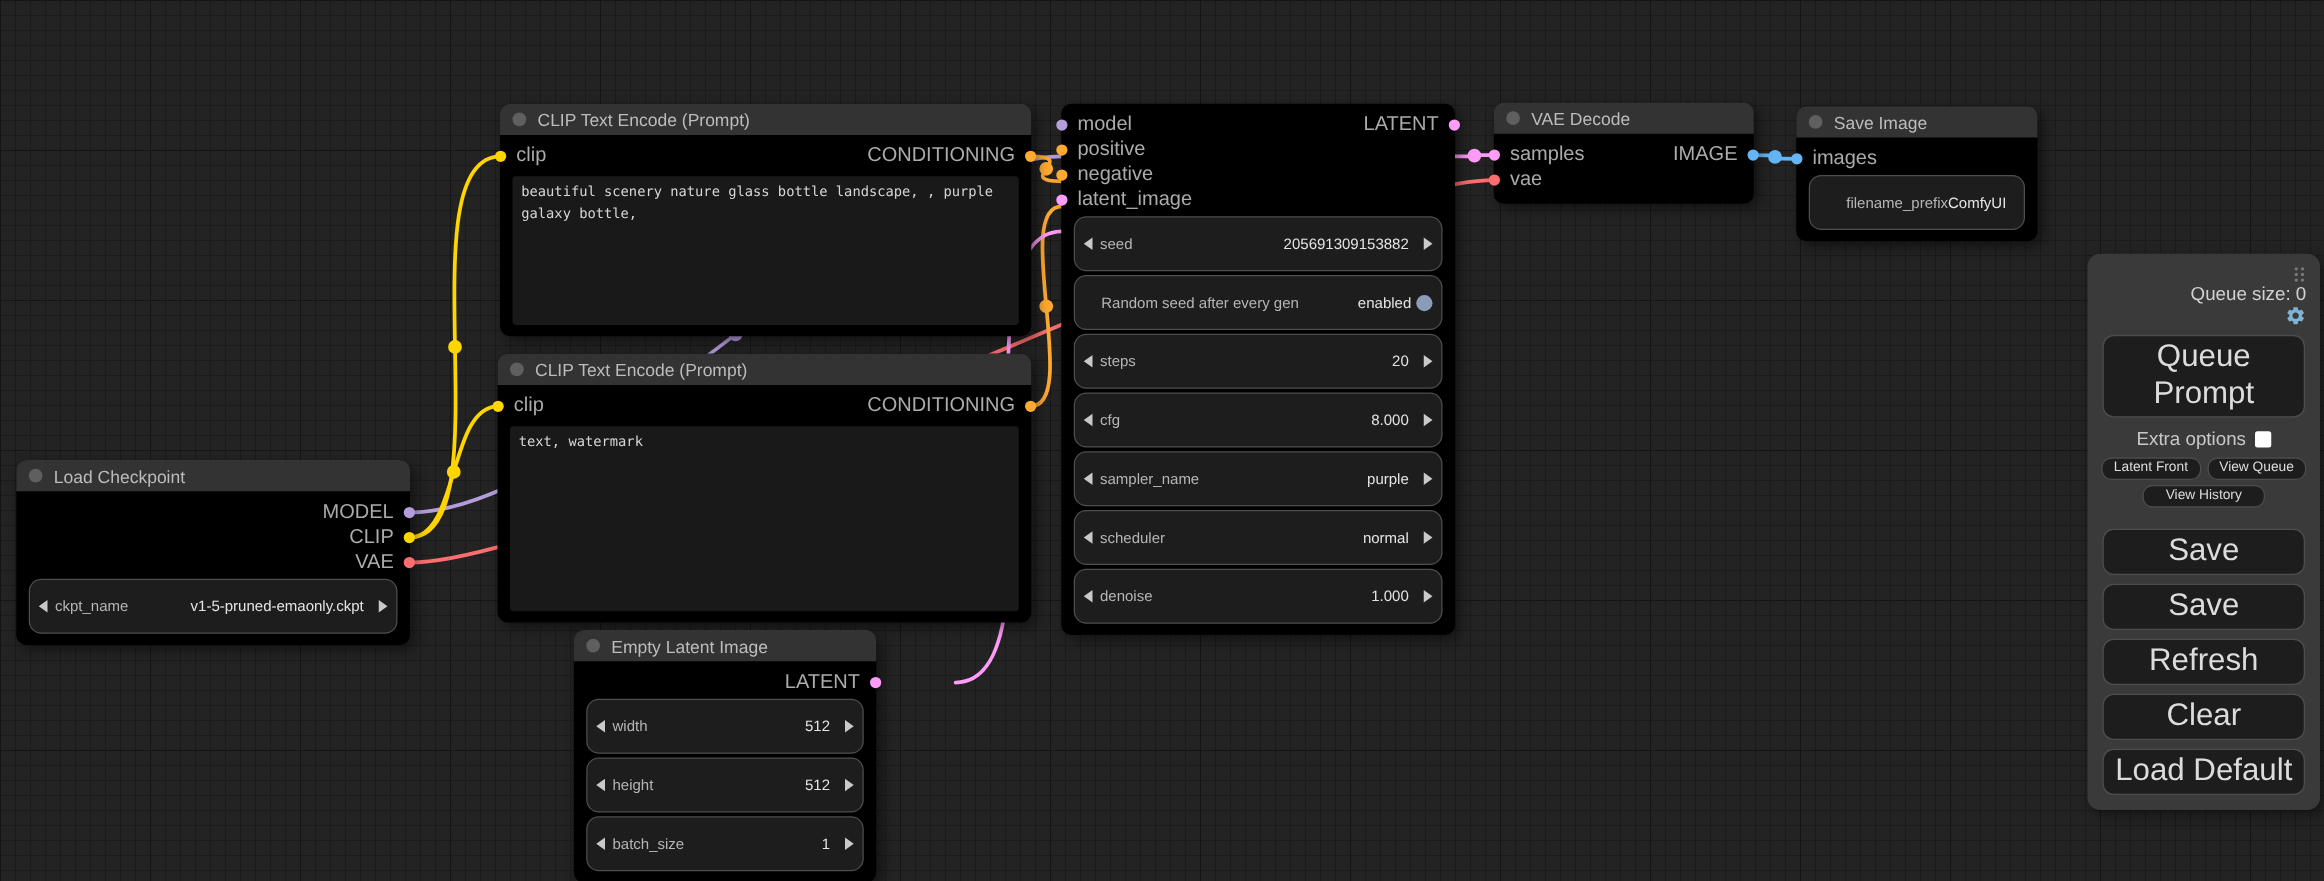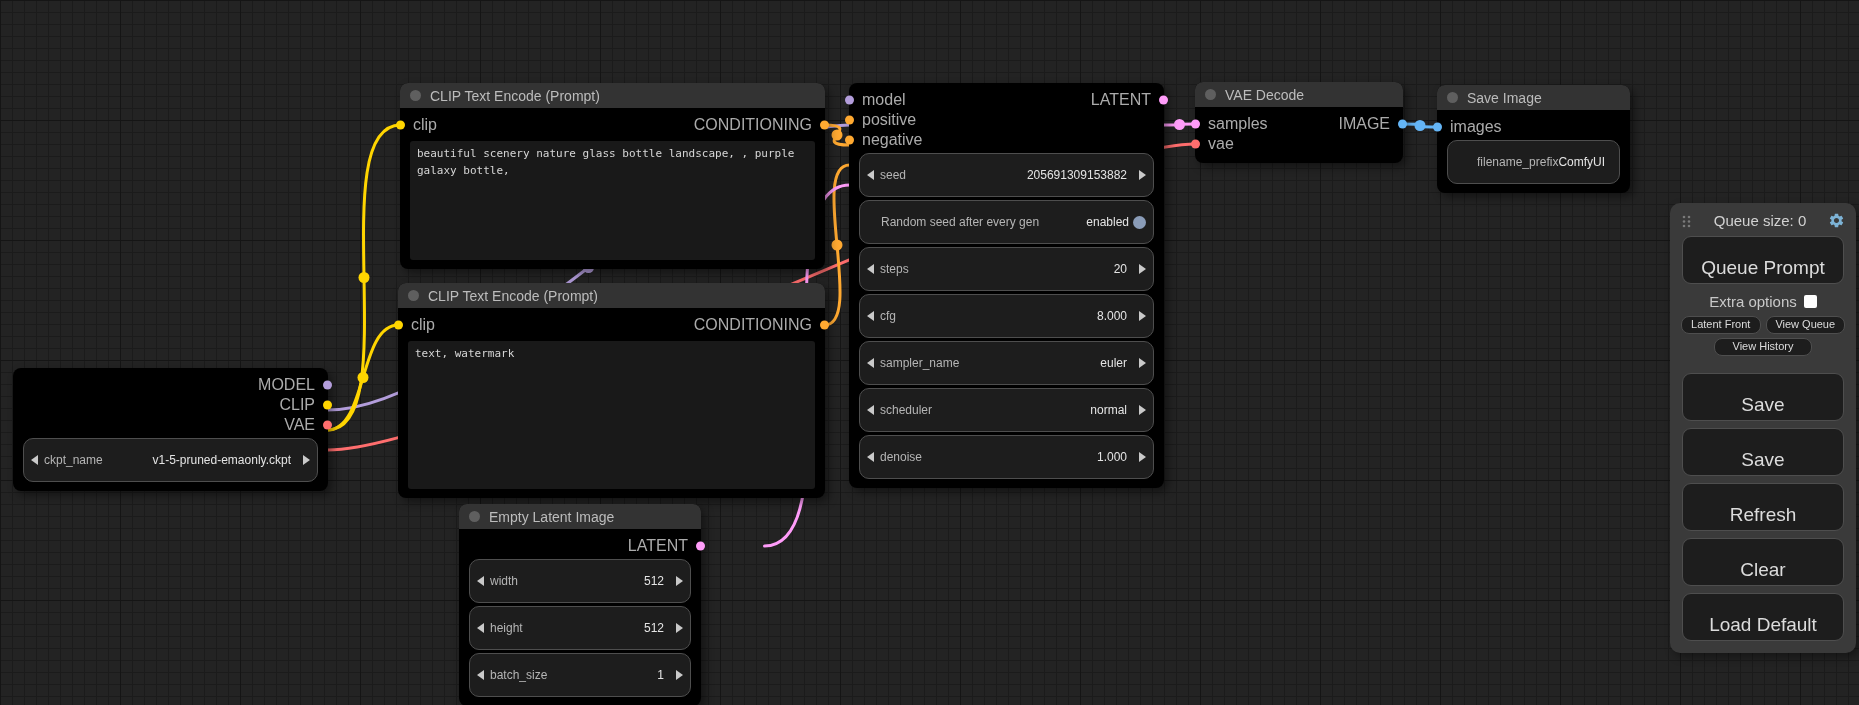--- a/index.html
+++ b/index.html
@@ -60,27 +60,27 @@
   #n-latent{left:459px;top:504px;width:242px;}
   #n-ksampler{left:849px;top:83px;width:315px;}
   #n-vae{left:1195px;top:82px;width:208px;}
   #n-save{left:1437px;top:85px;width:193px;}
   
   #menu{
     position:absolute;left:1670px;top:203px;width:186px;
     background:#3a3a3a;border-radius:10px;box-shadow:4px 4px 10px rgba(0,0,0,.4);
     padding-bottom:12px;
   }
-  #menu .mhead{display:flex;align-items:flex-end;padding:9px 11px 5px;}
+  #menu .mhead{display:flex;align-items:flex-end;padding:9px 11px 5px;flex-direction:column;}
   #menu .mtitle{flex:1;text-align:center;font-size:15px;color:#d2d2d2;}
   .btn{
     display:block;background:#1d1d1d;border:1px solid #4e4e4e;border-radius:9px;
     color:#dcdcdc;font-family:"Liberation Sans",sans-serif;cursor:pointer;text-align:center;
   }
-  .btn.big{margin:7px 12px 0;width:calc(100% - 24px);font-size:19px;padding:20px 0 4px;}
+  .btn.big{margin:7px 12px 0;width:calc(100% - 24px);font-size:25px;padding:2px 0 4px;}
   .btn.prompt-btn{margin:2px 12px 0;}
   .btn.small{font-size:11px;padding:1px 0 3px;border-radius:8px;}
   .extra-row{display:flex;align-items:center;justify-content:center;gap:7px;margin-top:9px;font-size:15px;color:#c8c8c8;}
   .checkbox{width:13px;height:13px;background:#ffffff;border-radius:2px;cursor:pointer;}
   .small-row{display:flex;gap:5px;margin:6px 11px 0;}
   .small-row .btn{flex:1;}
   #view-history{margin:4px auto 0;width:98px;}
   .gap-top{margin-top:17px !important;}
 </style>
 </head>
@@ -101,20 +101,24 @@
     <circle cx="837" cy="245" r="5.5" fill="#FFA931"></circle>
     <path d="M 764.5 546 C 857.217986388834 546, 756.782013611166 185, 849.5 185" stroke="#FF9CF9" stroke-width="3" fill="none" stroke-linecap="round"></path>
     <circle cx="807" cy="365.5" r="5.5" fill="#FF9CF9"></circle>
     <path d="M 1163.5 125 C 1203.5 125, 1155.5 124, 1195.5 124" stroke="#FF9CF9" stroke-width="3" fill="none" stroke-linecap="round"></path>
     <circle cx="1179.5" cy="124.5" r="5.5" fill="#FF9CF9"></circle>
     <path d="M 1402.5 124 C 1442.5 124, 1397.5 127, 1437.5 127" stroke="#64B5F6" stroke-width="3" fill="none" stroke-linecap="round"></path>
     <circle cx="1420" cy="125.5" r="5.5" fill="#64B5F6"></circle>
   </svg>
 
 <div class="node" id="n-load">
+  <div class="node-title">
+    <span class="title-dot"></span>
+    <span>Load Checkpoint</span>
+  </div>
   <div class="node-body">
     <div class="prow">
         <span class="lbl out">MODEL</span>
         <span class="pdot outp" style="background: rgb(179, 157, 219);"></span>
       </div>
     <div class="prow">
         <span class="lbl out">CLIP</span>
         <span class="pdot outp" style="background: rgb(255, 213, 0);"></span>
       </div>
     <div class="prow">
@@ -202,20 +206,24 @@
       <span class="pdot outp" style="background: rgb(255, 156, 249);"></span>
     </div>
     <div class="prow">
       <span class="pdot in" style="background: rgb(255, 169, 49);"></span>
       <span class="lbl">positive</span>
     </div>
     <div class="prow">
       <span class="pdot in" style="background: rgb(255, 169, 49);"></span>
       <span class="lbl">negative</span>
     </div>
+    <div class="prow">
+      <span class="pdot in" style="background: rgb(255, 156, 249);"></span>
+      <span class="lbl">latent_image</span>
+    </div>
     <div class="widget">
       <span class="arr left"></span>
       <span class="wlabel">seed</span>
       <span class="wvalue">205691309153882</span>
       <span class="arr right"></span>
     </div>
     <div class="widget togglew">
       <span class="wlabel">Random seed after every gen</span>
       <span class="wvalue">enabled</span>
       <span class="knob"></span>
@@ -228,21 +236,21 @@
     </div>
     <div class="widget">
       <span class="arr left"></span>
       <span class="wlabel">cfg</span>
       <span class="wvalue">8.000</span>
       <span class="arr right"></span>
     </div>
     <div class="widget">
       <span class="arr left"></span>
       <span class="wlabel">sampler_name</span>
-      <span class="wvalue">euler</span>
+      <span class="wvalue">purple</span>
       <span class="arr right"></span>
     </div>
     <div class="widget">
       <span class="arr left"></span>
       <span class="wlabel">scheduler</span>
       <span class="wvalue">normal</span>
       <span class="arr right"></span>
     </div>
     <div class="widget">
       <span class="arr left"></span>

